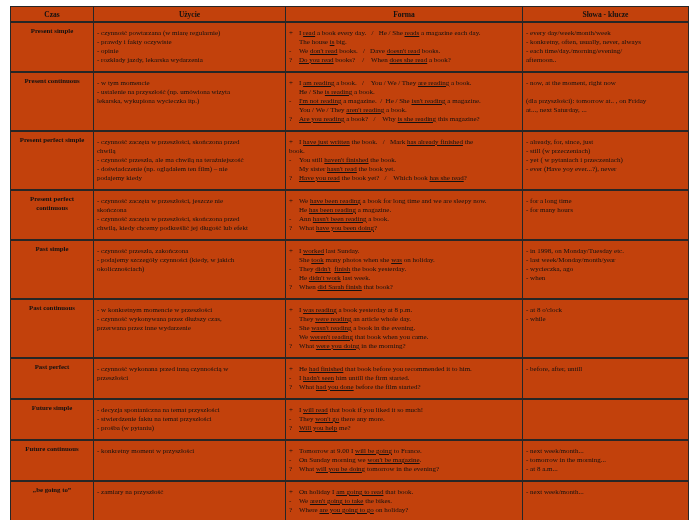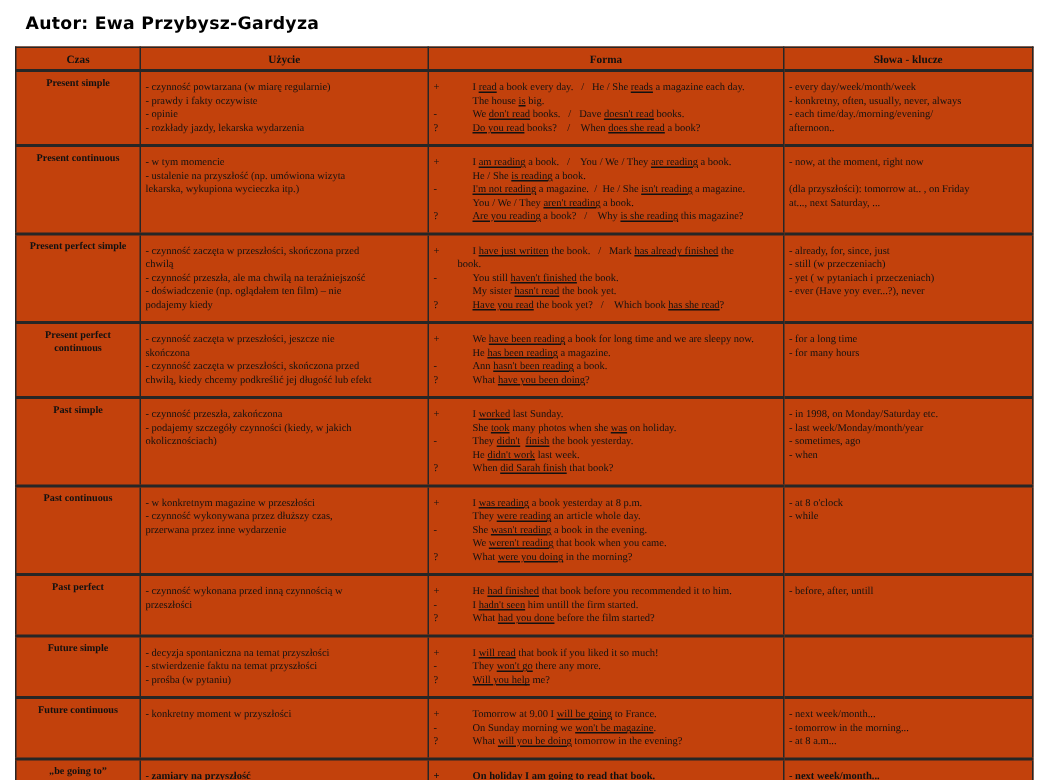--- a/index.html
+++ b/index.html
@@ -6,33 +6,32 @@
   body{width:700px;height:520px;overflow:hidden;color:#111;
        font-family:"Liberation Serif", serif;}
   .page{padding:6px 0 0 10px;}
   .title{font-family:"DejaVu Sans", sans-serif;font-weight:bold;
          font-size:11.5px;letter-spacing:.2px;margin:2px 0 9px 7px;color:#000;}
   table{border-collapse:collapse;table-layout:fixed;width:678px;background:#c2410c;}
   th,td{border:1px solid #262626;vertical-align:top;padding:6px 3px;
         font-size:7px;line-height:9px;}
   th{font-size:7.5px;font-weight:bold;text-align:center;padding:2.5px 2px;}
   tbody td{border-top-width:2px;}
-  tbody tr:last-child td{border-bottom:1.5px solid #bdbdbd;font-weight:bold;}
+  tbody tr:last-child td{border-bottom:1.5px solid #bdbdbd;}
   td.czas{font-weight:bold;text-align:center;font-size:6.8px;padding-top:3px;}
   .uline,.kline{white-space:pre-wrap;}
   .fline{display:flex;align-items:flex-start;}
   .sign{flex:0 0 10px;}
-  .ftxt{flex:1;white-space:pre-wrap;margin-left:16px;}
+  .ftxt{flex:1;white-space:pre-wrap;}
   u{text-underline-offset:1px;}
 </style>
 </head>
 <body>
 
 <div class="page">
-  <div class="title">Autor: Ewa Przybysz-Gardyza</div>
   <table>
     <colgroup>
       <col style="width:83px">
         <col style="width:192px">
         <col style="width:237px">
         <col style="width:166px">
     </colgroup>
     <thead>
       <tr>
         <th>Czas</th>
@@ -202,30 +201,30 @@
             <div class="fline">
               <span class="sign"></span>
               <span class="ftxt">He <u>didn't work</u> last week.</span>
             </div>
             <div class="fline">
               <span class="sign">?</span>
               <span class="ftxt">When <u>did Sarah finish</u> that book?</span>
             </div>
           </td>
           <td>
-            <div class="kline">- in 1998, on Monday/Saturday etc.</div>
+            <div class="kline">- in 1998, on Monday/Tuesday etc.</div>
             <div class="kline">- last week/Monday/month/year</div>
-            <div class="kline">- sometimes, ago</div>
+            <div class="kline">- wycieczka, ago</div>
             <div class="kline">- when</div>
           </td>
         </tr>
         <tr>
           <td class="czas">Past continuous</td>
           <td>
-            <div class="uline">- w konkretnym magazine w przeszłości</div>
+            <div class="uline">- w konkretnym momencie w przeszłości</div>
             <div class="uline">- czynność wykonywana przez dłuższy czas,</div>
             <div class="uline">przerwana przez inne wydarzenie</div>
           </td>
           <td>
             <div class="fline">
               <span class="sign">+</span>
               <span class="ftxt">I <u>was reading</u> a book yesterday at 8 p.m.</span>
             </div>
             <div class="fline">
               <span class="sign"></span>

